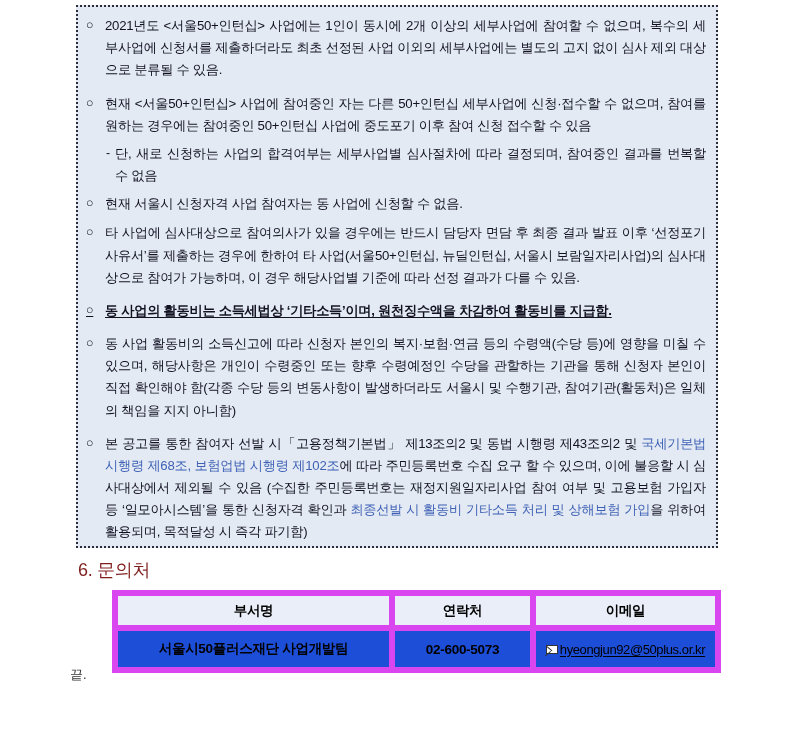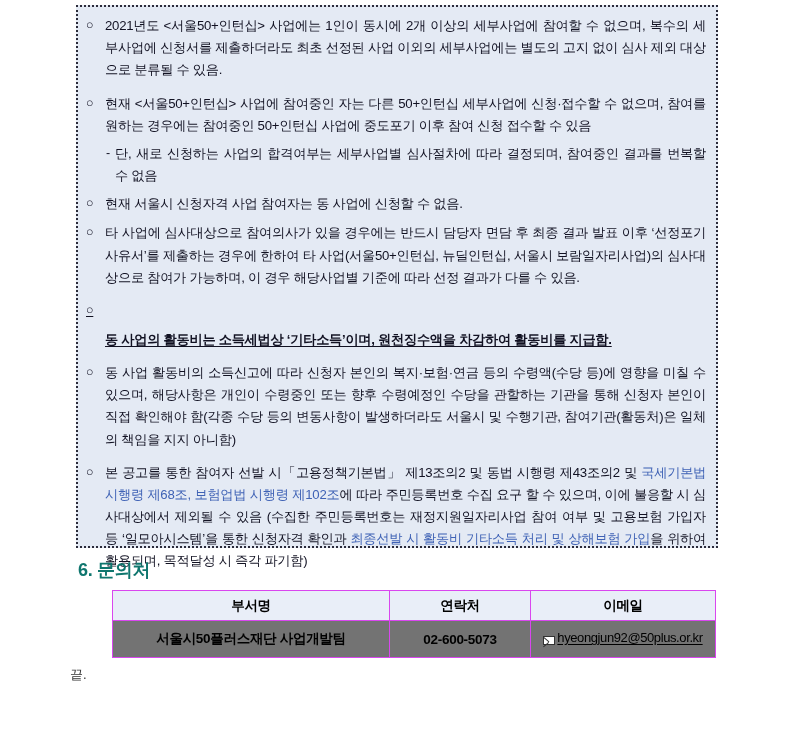--- a/index.html
+++ b/index.html
@@ -67,76 +67,75 @@
     text-align: justify;
     text-justify: inter-character;
   }
   .item.tight { margin-bottom: 6px; }
   .item.tight2 { margin-bottom: 7px; }
 
   .item.bold-underline .body-text {
     font-weight: bold;
     text-decoration: underline;
     text-underline-offset: 2px;
-    margin-top: 29px;
   }
   .item.bold-underline .marker {
     font-weight: bold;
     text-decoration: underline;
     text-underline-offset: 2px;
   }
   .item.bold .body-text { font-weight: normal; }
 
   
   .section-heading {
     position: absolute;
     left: 78px;
     top: 558px;
     font-size: 18px;
-    font-weight: bold;
+    font-weight: normal;
     letter-spacing: -0.3px;
-    color: #0f766e;
+    color: #7f1d1d;
   }
 
   
   .contact-table {
     position: absolute;
     left: 112px;
     top: 590px;
     width: 603px;
     border-collapse: collapse;
     table-layout: fixed;
   }
   .contact-table th,
   .contact-table td {
-    border: 1px solid #d946ef;
+    border: 6px solid #d946ef;
     text-align: center;
     font-size: 13.5px;
     letter-spacing: -0.3px;
     color: #000;
   }
   .contact-table th {
     background: #e9eef8;
     font-weight: bold;
     height: 25px;
     padding: 2px 4px;
   }
   .contact-table td {
-    background: #737373;
+    background: #1d4ed8;
     height: 32px;
     padding: 2px 8px;
     font-weight: bold;
   }
   .col-dept { width: 277px; }
   .col-phone { width: 141px; }
   .col-email { width: 185px; }
 
   .email-cell {
     display: inline-flex;
-    align-items: flex-end;
+    align-items: center;
     gap: 1px;
     justify-content: center;
   }
   .env-icon {
     display: inline-block;
     width: 12px;
     height: 9px;
     border: 1px solid #333;
     position: relative;
     box-sizing: border-box;

